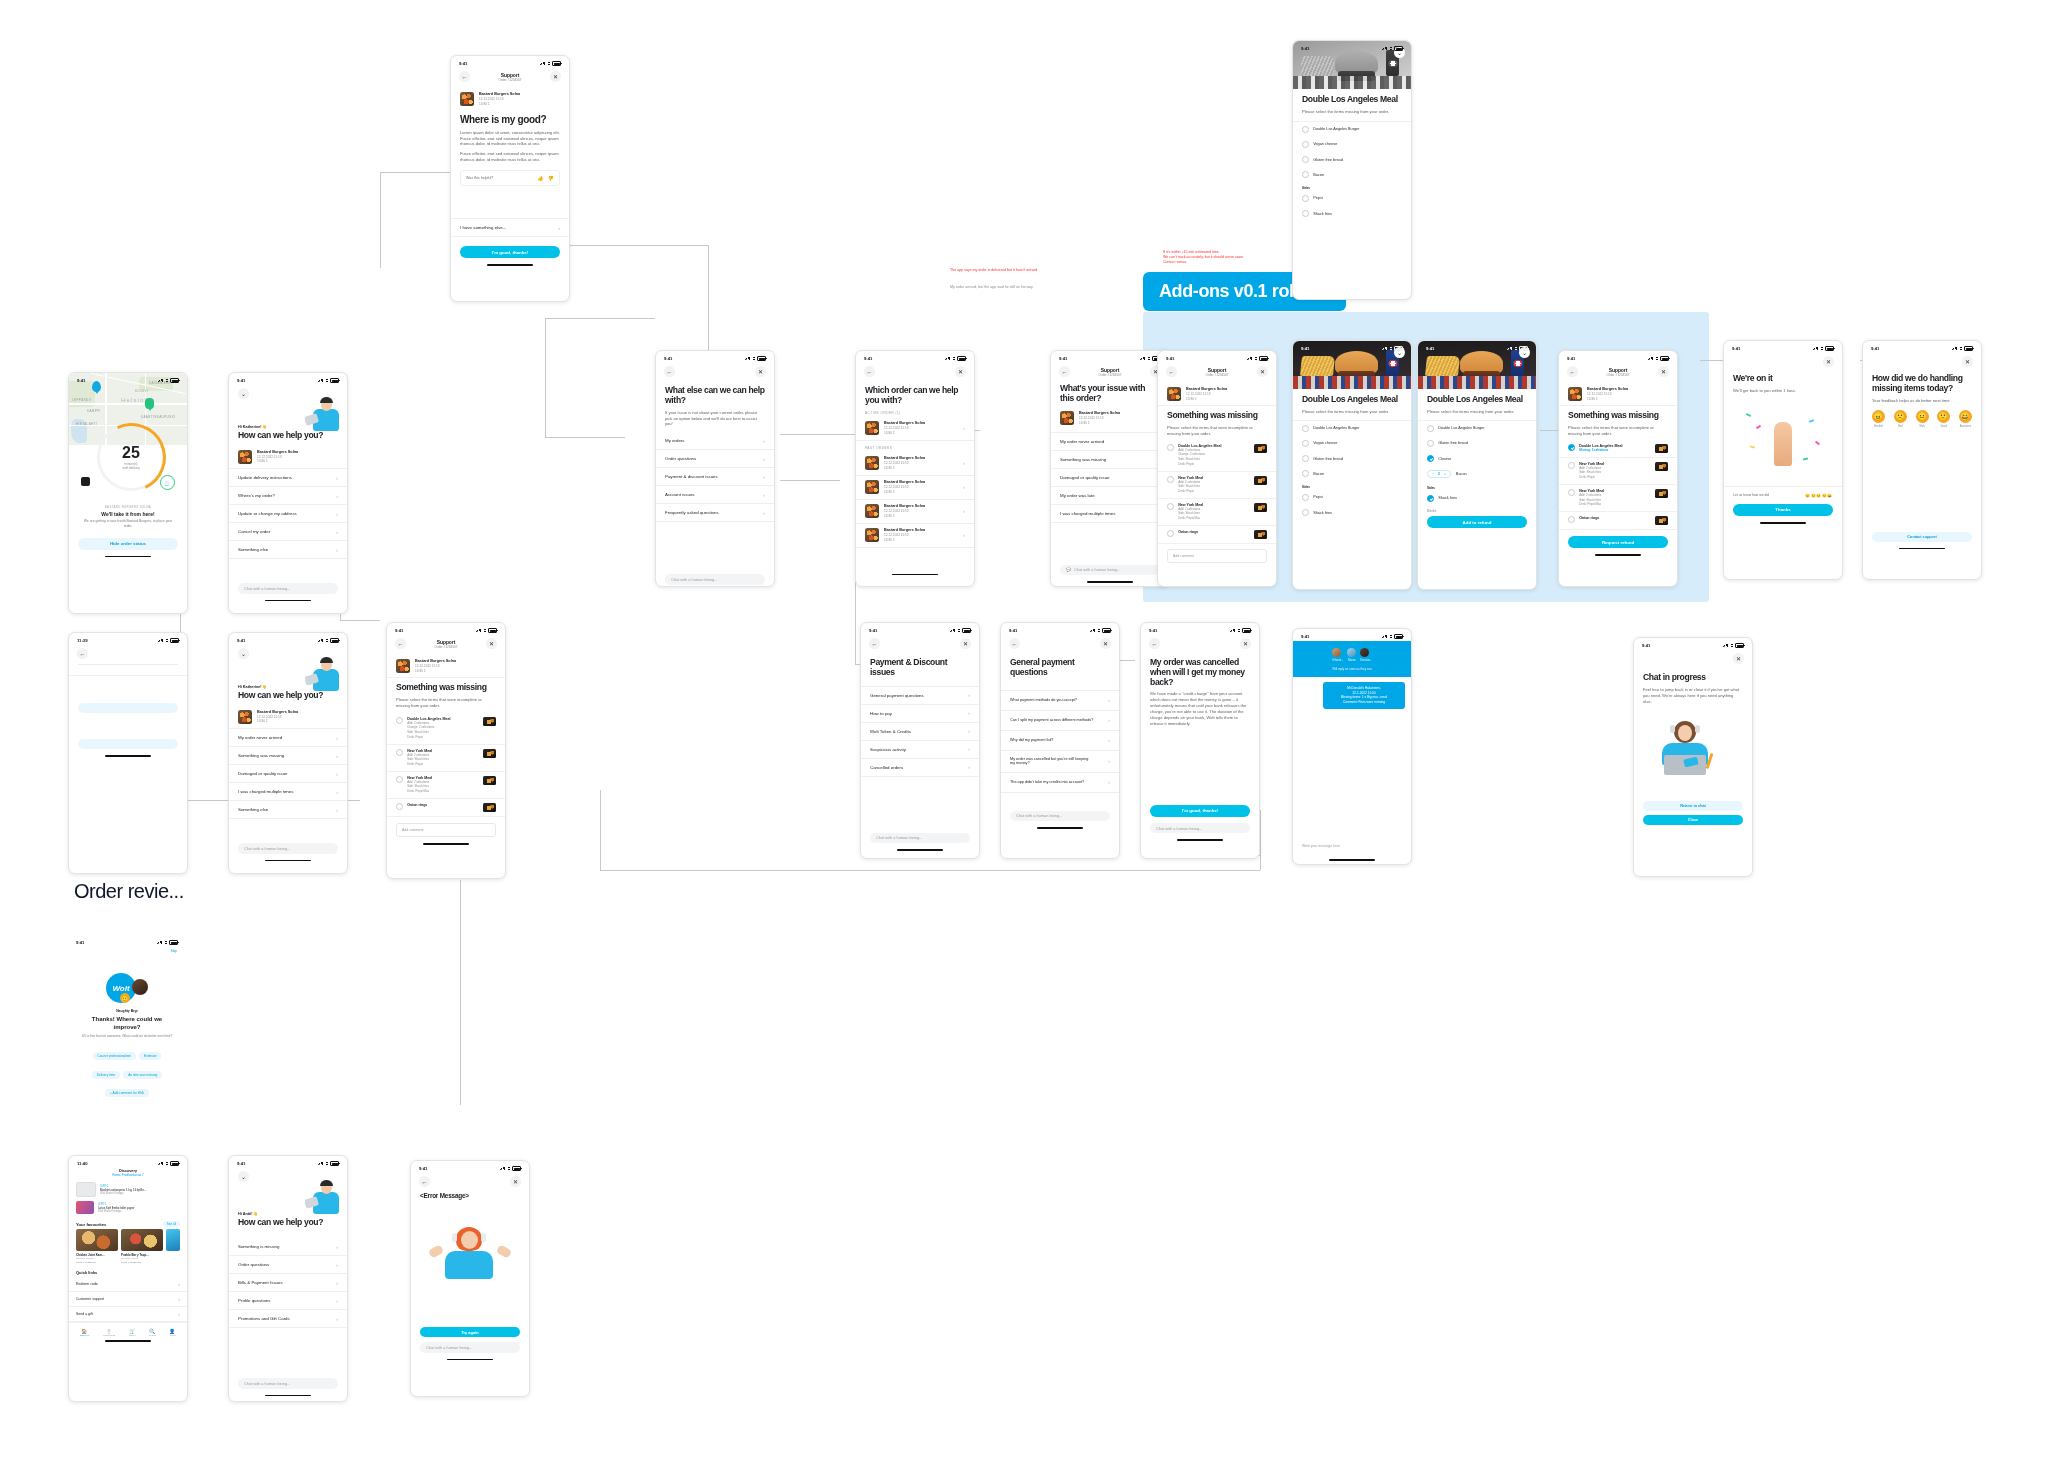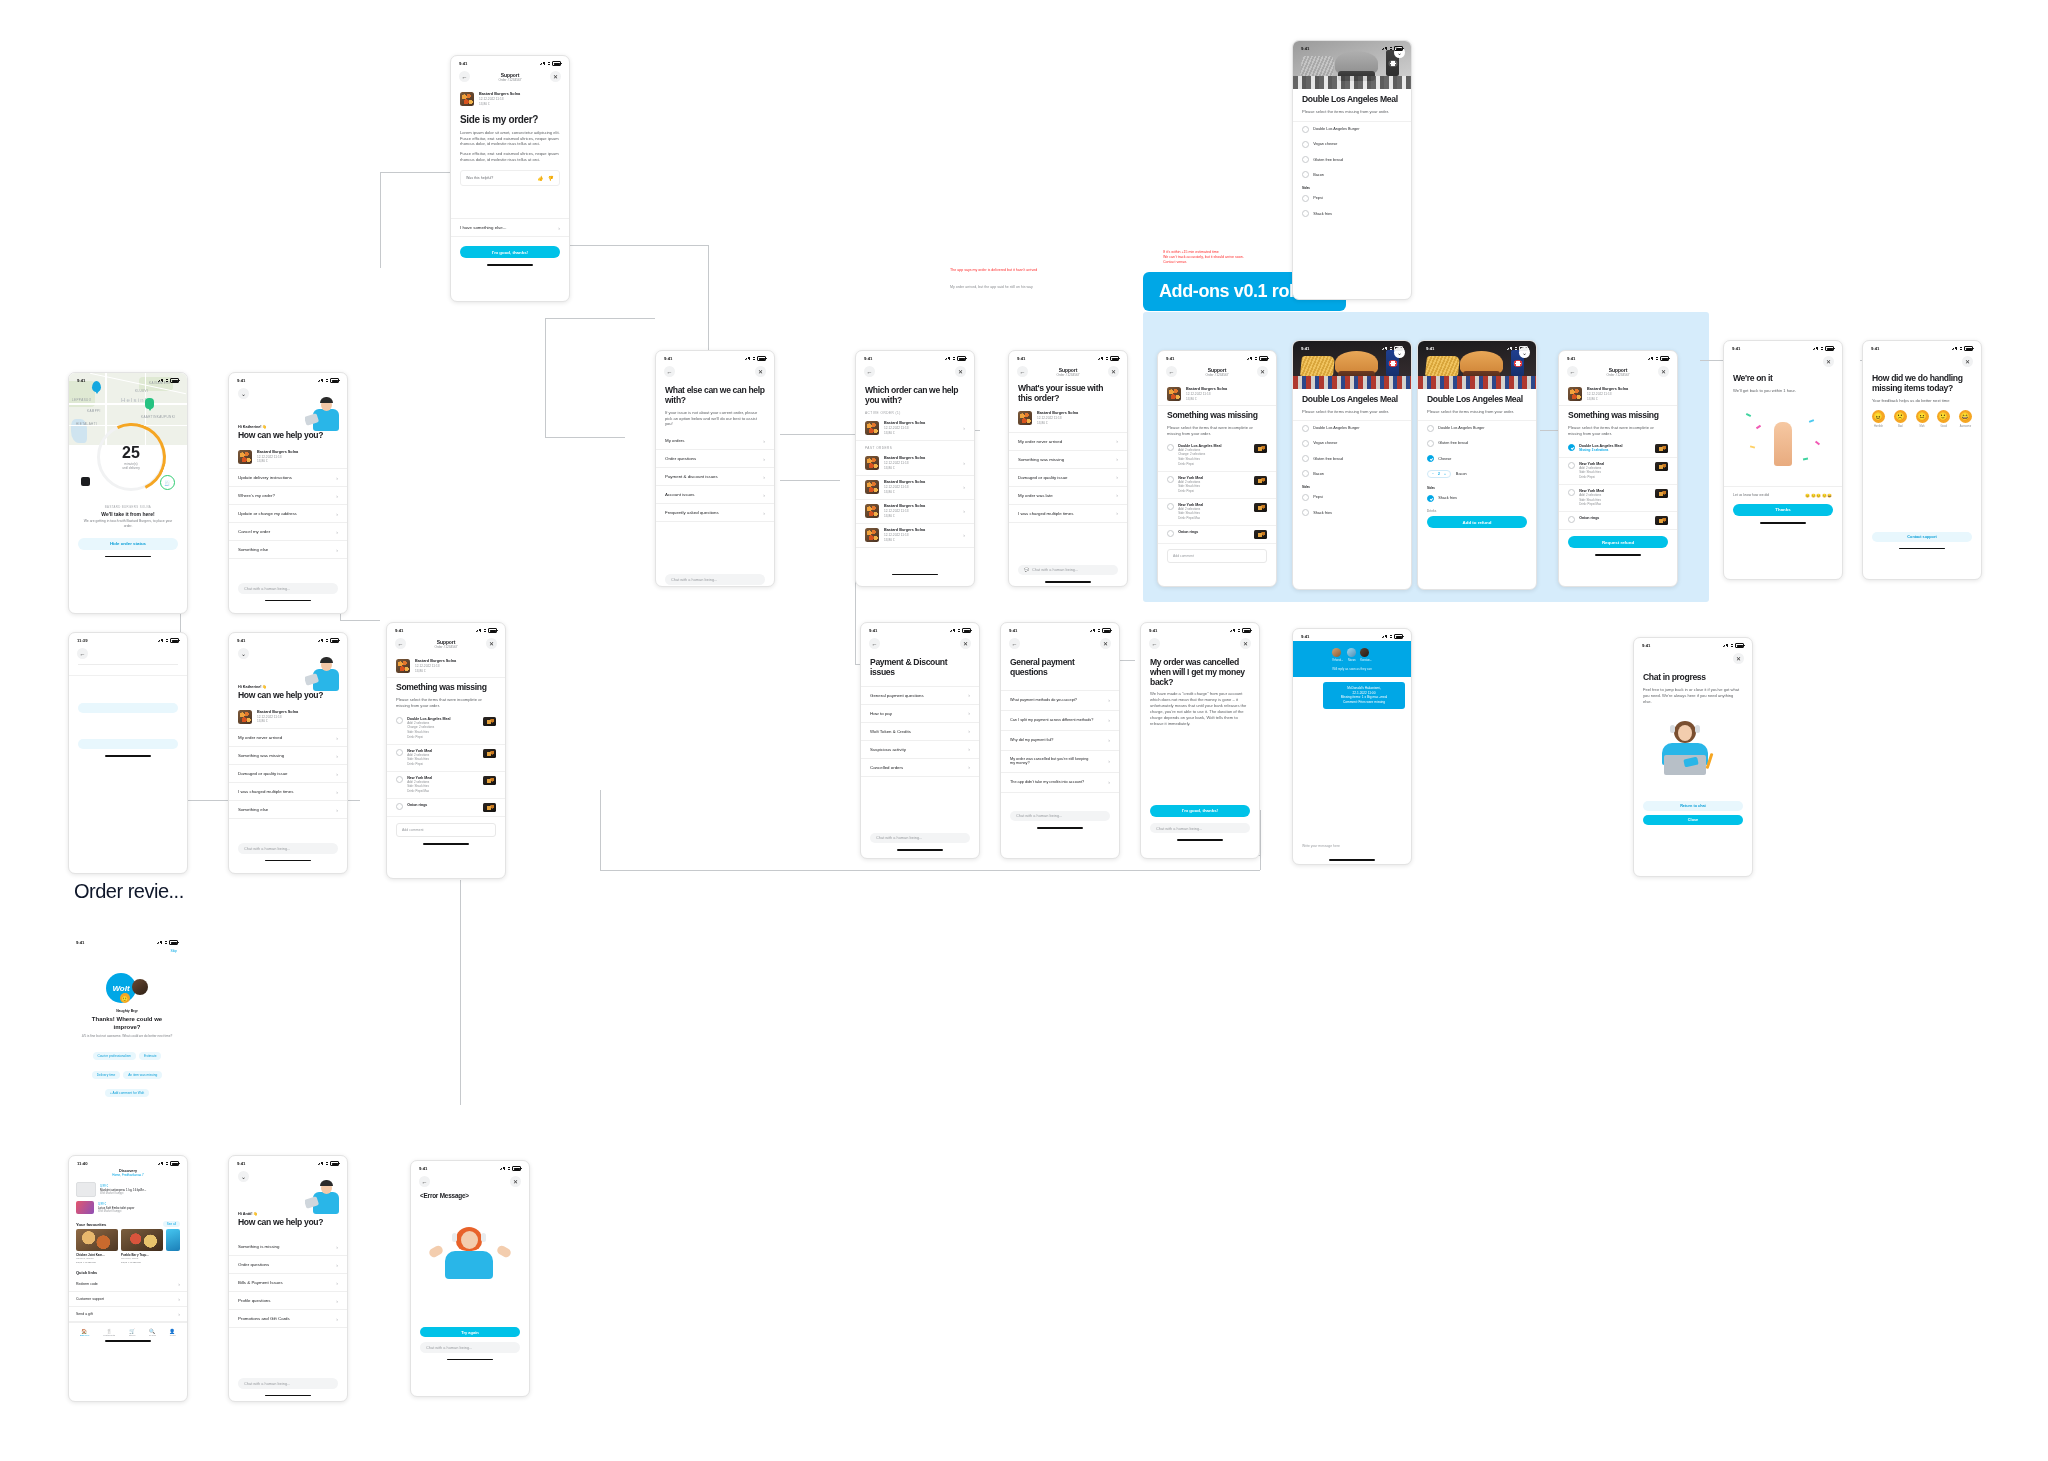--- a/index.html
+++ b/index.html
@@ -221,21 +221,21 @@
       <div class="circbtn">✕</div>
     </div>
     <div class="orderrow" style="border:none;">
       <div class="thumb"></div>
       <div class="ometa">
         <div class="n">Bastard Burgers Solna</div>
         <div class="d">12.12.2022 11:13</div>
         <div class="p">13,80 €</div>
       </div>
     </div>
-    <div class="h1" style="margin-top:4px">Side is my order?</div>
+    <div class="h1" style="margin-top:4px">Where is my good?</div>
     <div class="body">Lorem ipsum dolor sit amet, consectetur adipiscing elit. Fusce efficitur, erat sed euismod ultrices, neque ipsum rhoncus dolor, id molestie risus tellus at orci.</div>
     <div class="body">Fusce efficitur, erat sed euismod ultrices, neque ipsum rhoncus dolor, id molestie risus tellus at orci.</div>
     <div style="margin:7px 9px 0;border:.8px solid #eee;border-radius:3px;padding:4px 5px;display:flex;align-items:center;justify-content:space-between">
       <span style="font-size:3.6px;color:#6c6f73">Was this helpful?</span>
       <span style="display:flex;gap:4px;color:#00a7e6;font-size:5px">
         <i>👍</i>
           <i>👎</i>
       </span>
     </div>
     <div class="listrow" style="margin-top:32px;border-top:1px solid #efefef">
@@ -628,21 +628,21 @@
       <div class="ometa" style="flex:1">
           <div class="n">Bastard Burgers Solna</div>
       <div class="d">12.12.2022 11:13</div>
       <div class="p">13,80 €</div>
         </div>
         <span class="chev" style="color:#a9acb0;font-size:5px">›</span>
       </div>
     <div class="homebar" style="margin-top:26px"></div>
   </div>
 
-  <div class="phone" style="left:1008px;top:350px;width:118px;height:235px;">
+  <div class="phone" style="left:1050px;top:350px;width:118px;height:235px;">
     <div class="status">
         <span>9:41</span>
       <span class="right">
           <i class="sig"></i>
           <i class="wifi"></i>
           <i class="batt"></i>
         </span>
       </div>
     <div class="navbar">
         <div class="circbtn">←</div>

